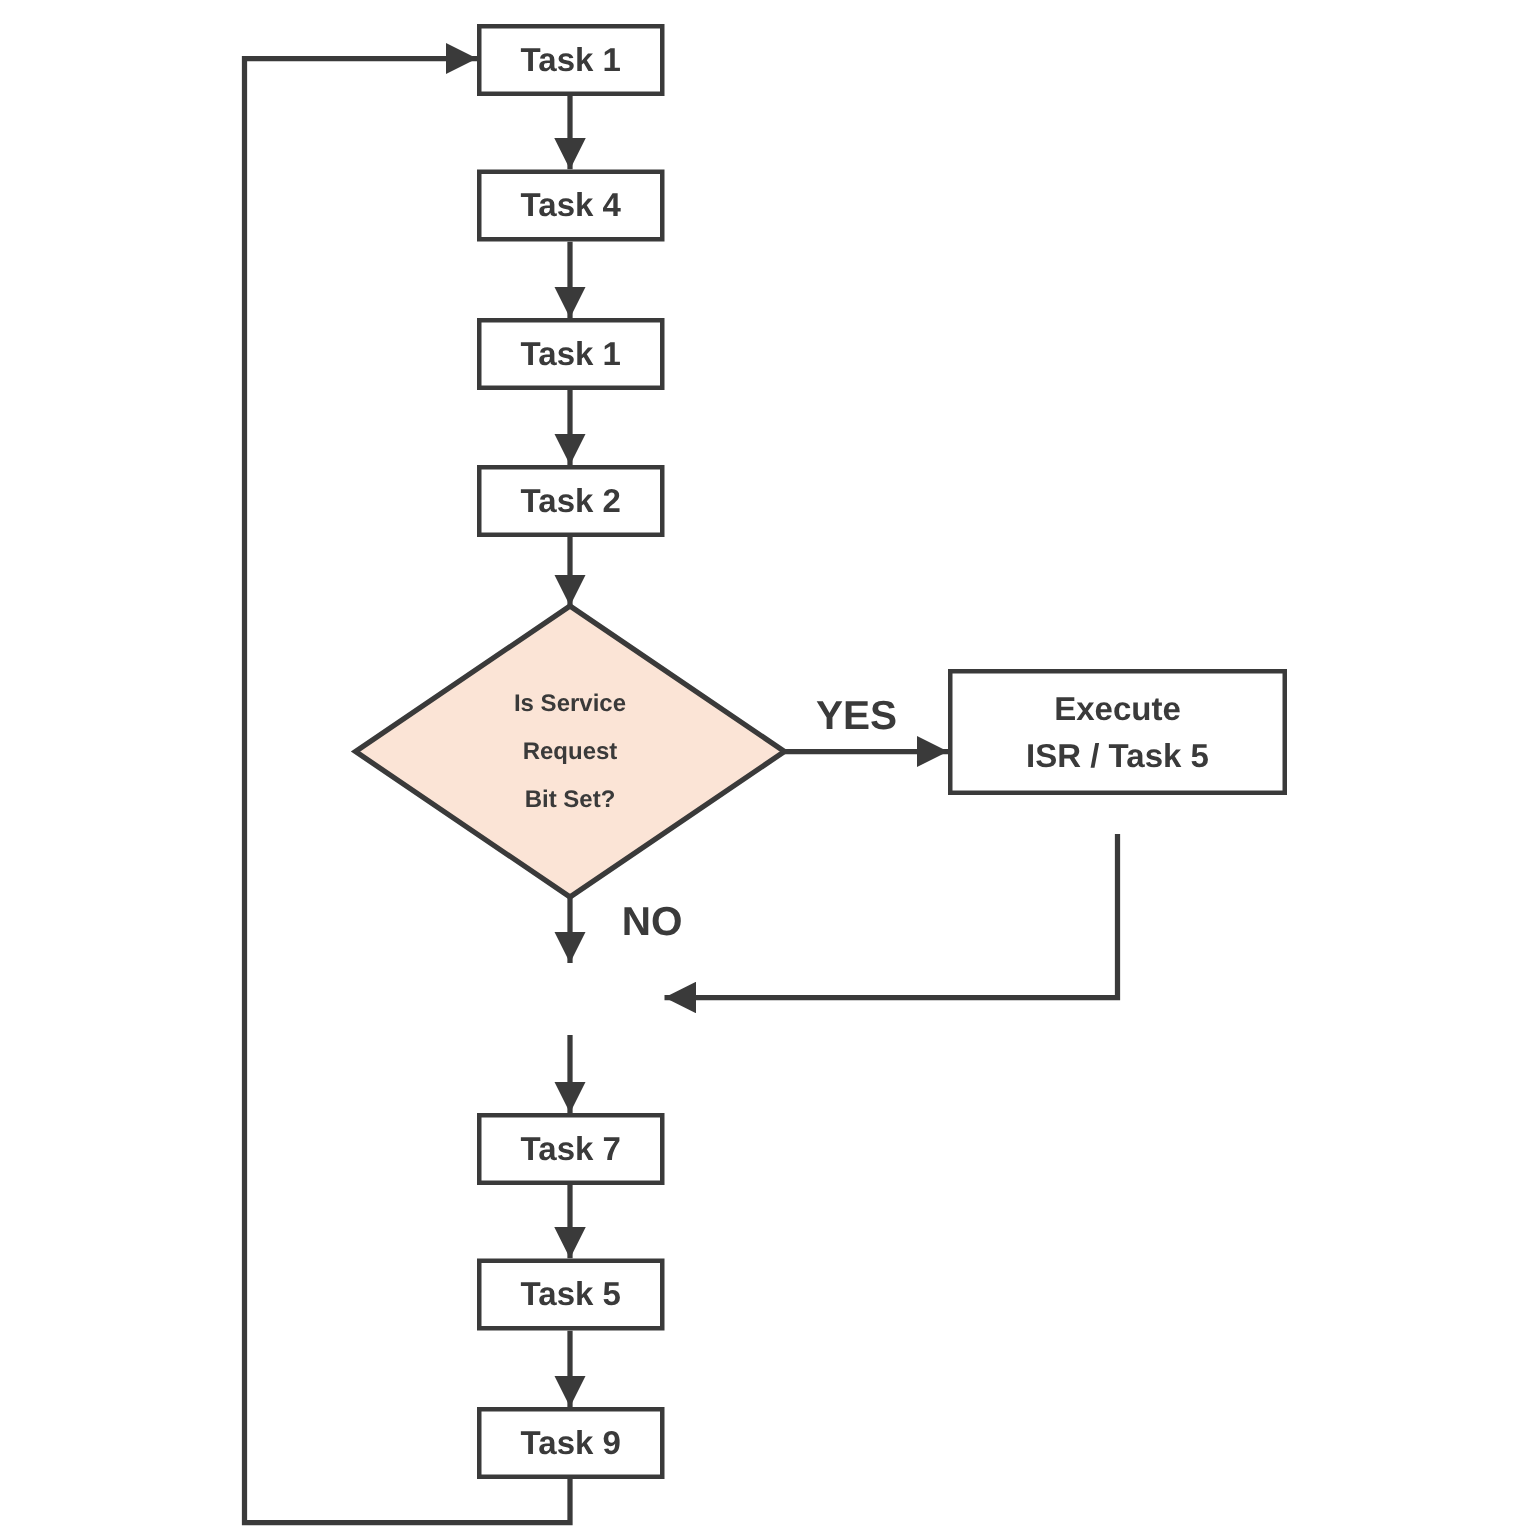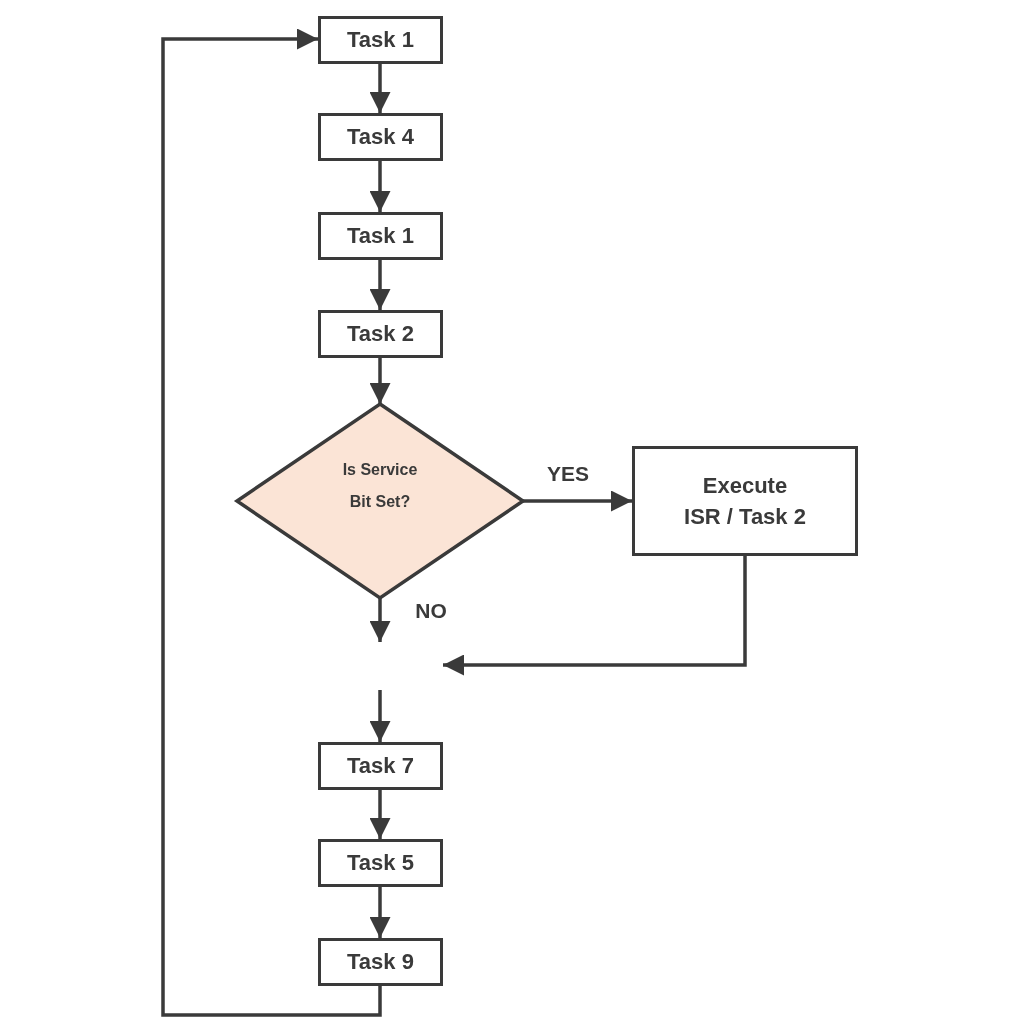--- a/index.html
+++ b/index.html
@@ -31,33 +31,33 @@
     border: 3px solid var(--stroke, #3a3a3a);
     display: flex;
     align-items: center;
     justify-content: center;
     text-align: center;
     font-size: 22px;
     font-weight: 600;
   }
   .task { left: 318px; width: 125px; height: 48px; }
   .isr {
-    left: 632px; top: 446px; width: 226px; height: 110px;
+    left: 632px; top: 446px; width: 226px; height: 84px;
     flex-direction: column; line-height: 31px;
   }
   .decision-text {
     position: absolute;
     left: 280px; top: 454px; width: 200px;
     text-align: center;
     font-size: 16px; font-weight: 600; line-height: 32px;
   }
   .edge-label {
     position: absolute;
-    font-size: 21px; font-weight: 600;
-    text-align: center;
+    font-size: 27px; font-weight: 600;
+    text-align: right;
   }
   .yes-label { left: 538px; top: 462px; width: 60px; }
   .no-label  { left: 407px; top: 599px; width: 48px; }
 </style>
 </head>
 <body>
 
 <div class="canvas">
 
   <svg class="edges" width="1024" height="1024" viewBox="0 0 1024 1024">
@@ -90,29 +90,30 @@
   </div>
   <div class="node task" style="top:212px">
     <span>Task 1</span>
   </div>
   <div class="node task" style="top:310px">
     <span>Task 2</span>
   </div>
 
   <div class="decision-text">
     <div>Is Service</div>
+    <div>Request</div>
     <div>Bit Set?</div>
   </div>
 
   <div class="edge-label yes-label">YES</div>
   <div class="edge-label no-label">NO</div>
 
   <div class="node isr">
     <div>Execute</div>
-    <div>ISR / Task 2</div>
+    <div>ISR / Task 5</div>
   </div>
 
   <div class="node task" style="top:742px">
     <span>Task 7</span>
   </div>
   <div class="node task" style="top:839px">
     <span>Task 5</span>
   </div>
   <div class="node task" style="top:938px">
     <span>Task 9</span>

